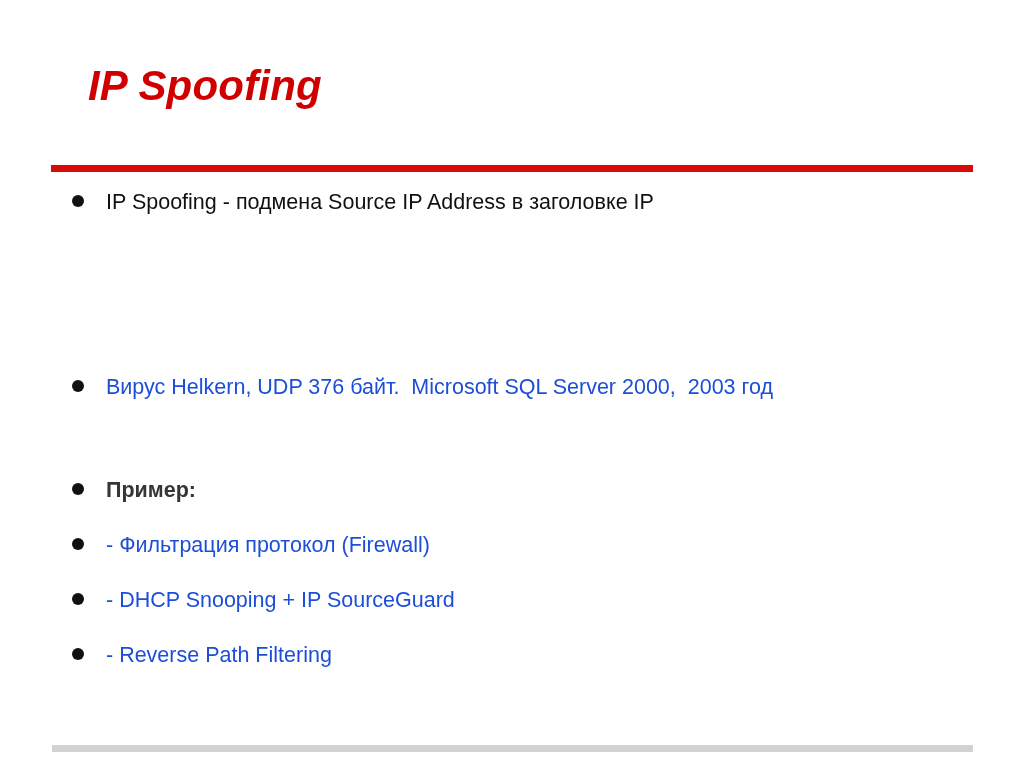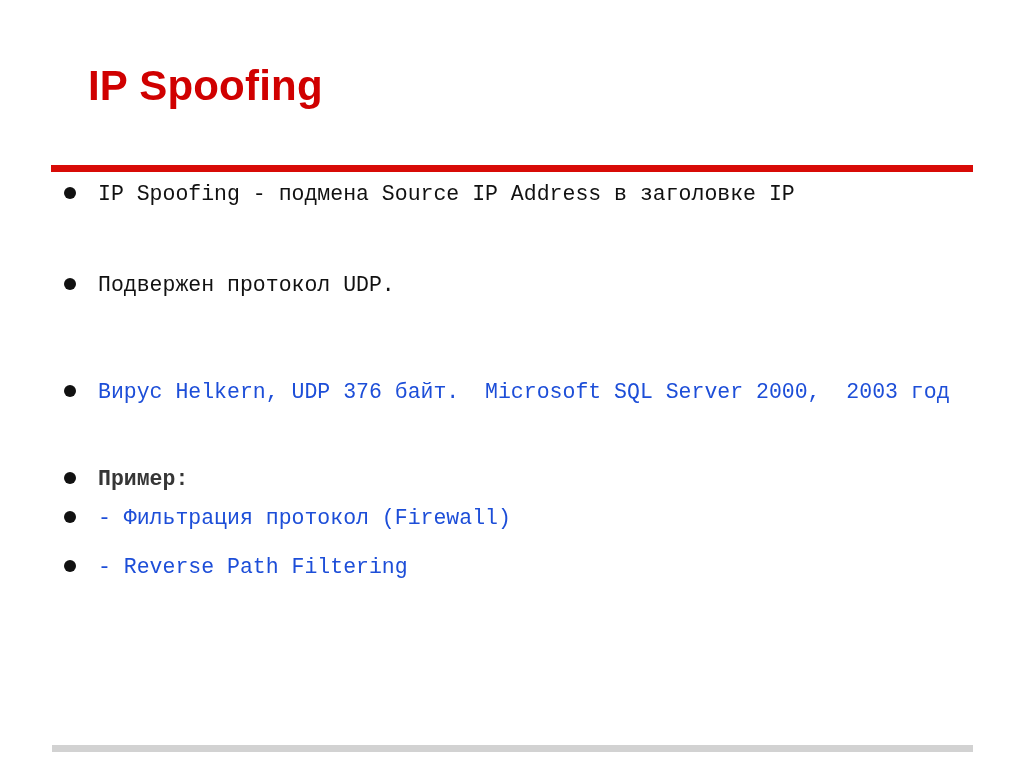--- a/index.html
+++ b/index.html
@@ -28,20 +28,21 @@
   .slide-title {
     position: absolute;
     left: 88px;
     top: 64px;
     font-size: 42px;
     font-weight: bold;
     letter-spacing: 0.2px;
     color: #d00000;
     line-height: 1.05;
     white-space: nowrap;
+    font-style: italic;
   }
 
   
   .title-rule {
     position: absolute;
     left: 51px;
     top: 165px;
     width: 922px;
     height: 7px;
     background: #d80b07;
@@ -62,22 +63,21 @@
     position: absolute;
     left: 60px;
     top: 180px;
     width: 900px;
   }
 
   .bullet-row {
     position: relative;
     display: block;
     padding-left: 38px;
-    margin: 0;
-    font-family: Liberation Mono, monospace;
+    margin: 8px;
   }
 
   .bullet-dot {
     position: absolute;
     left: 4px;
     top: 0;
     width: 12px;
     height: 12px;
     border-radius: 50%;
     background: #111111;
@@ -114,24 +114,20 @@
 
   <div class="body-block">
 
     <div class="bullet-row">
       <span class="bullet-dot dot-1"></span>
       <span class="bullet-text t-black">IP Spoofing - подмена Source IP Address в заголовке IP</span>
     </div>
 
     <div class="gap-lg"></div>
 
-    <div class="bullet-row">
-      <span class="bullet-dot dot-1"></span>
-      <span class="bullet-text t-black">Подвержен протокол UDP.</span>
-    </div>
 
     <div class="gap-sm"></div>
 
 
     <div class="gap-md"></div>
 
 
     <div class="gap-sm"></div>
 
     <div class="bullet-row">
@@ -148,20 +144,24 @@
 
     <div class="gap-sm"></div>
 
     <div class="bullet-row">
       <span class="bullet-dot dot-1"></span>
       <span class="bullet-text t-grey">- Фильтрация протокол (Firewall)</span>
     </div>
 
     <div class="gap-sm"></div>
 
+    <div class="bullet-row">
+      <span class="bullet-dot dot-1"></span>
+      <span class="bullet-text t-grey">- DHCP Snooping + IP SourceGuard</span>
+    </div>
 
     <div class="gap-sm"></div>
 
     <div class="bullet-row">
       <span class="bullet-dot dot-1"></span>
       <span class="bullet-text t-grey">- Reverse Path Filtering</span>
     </div>
 
   </div>
 

